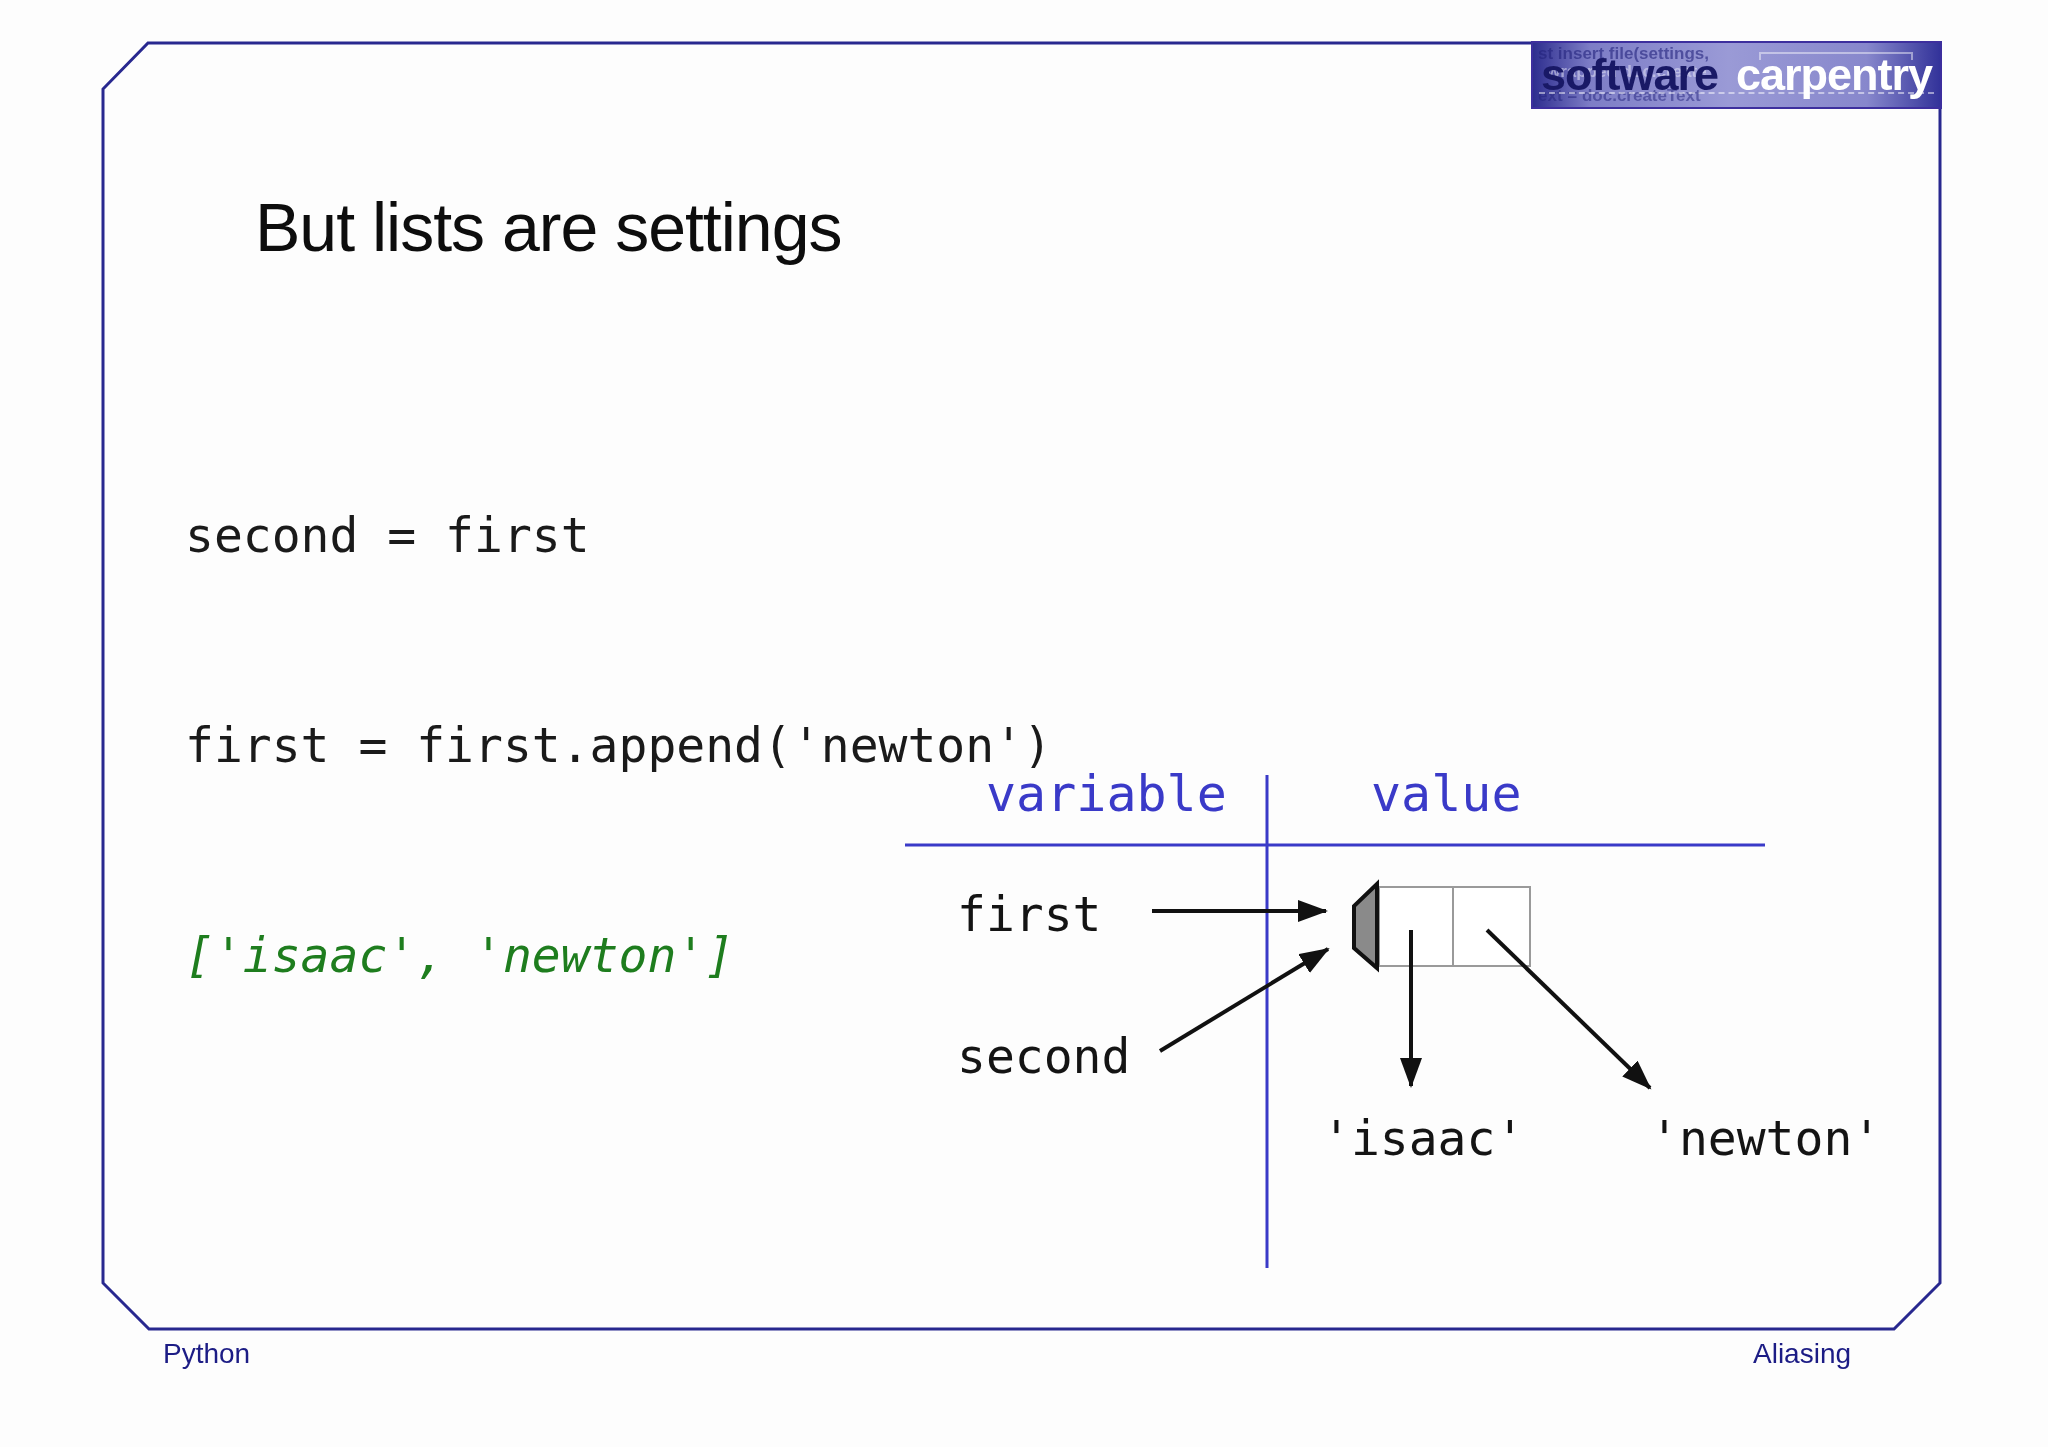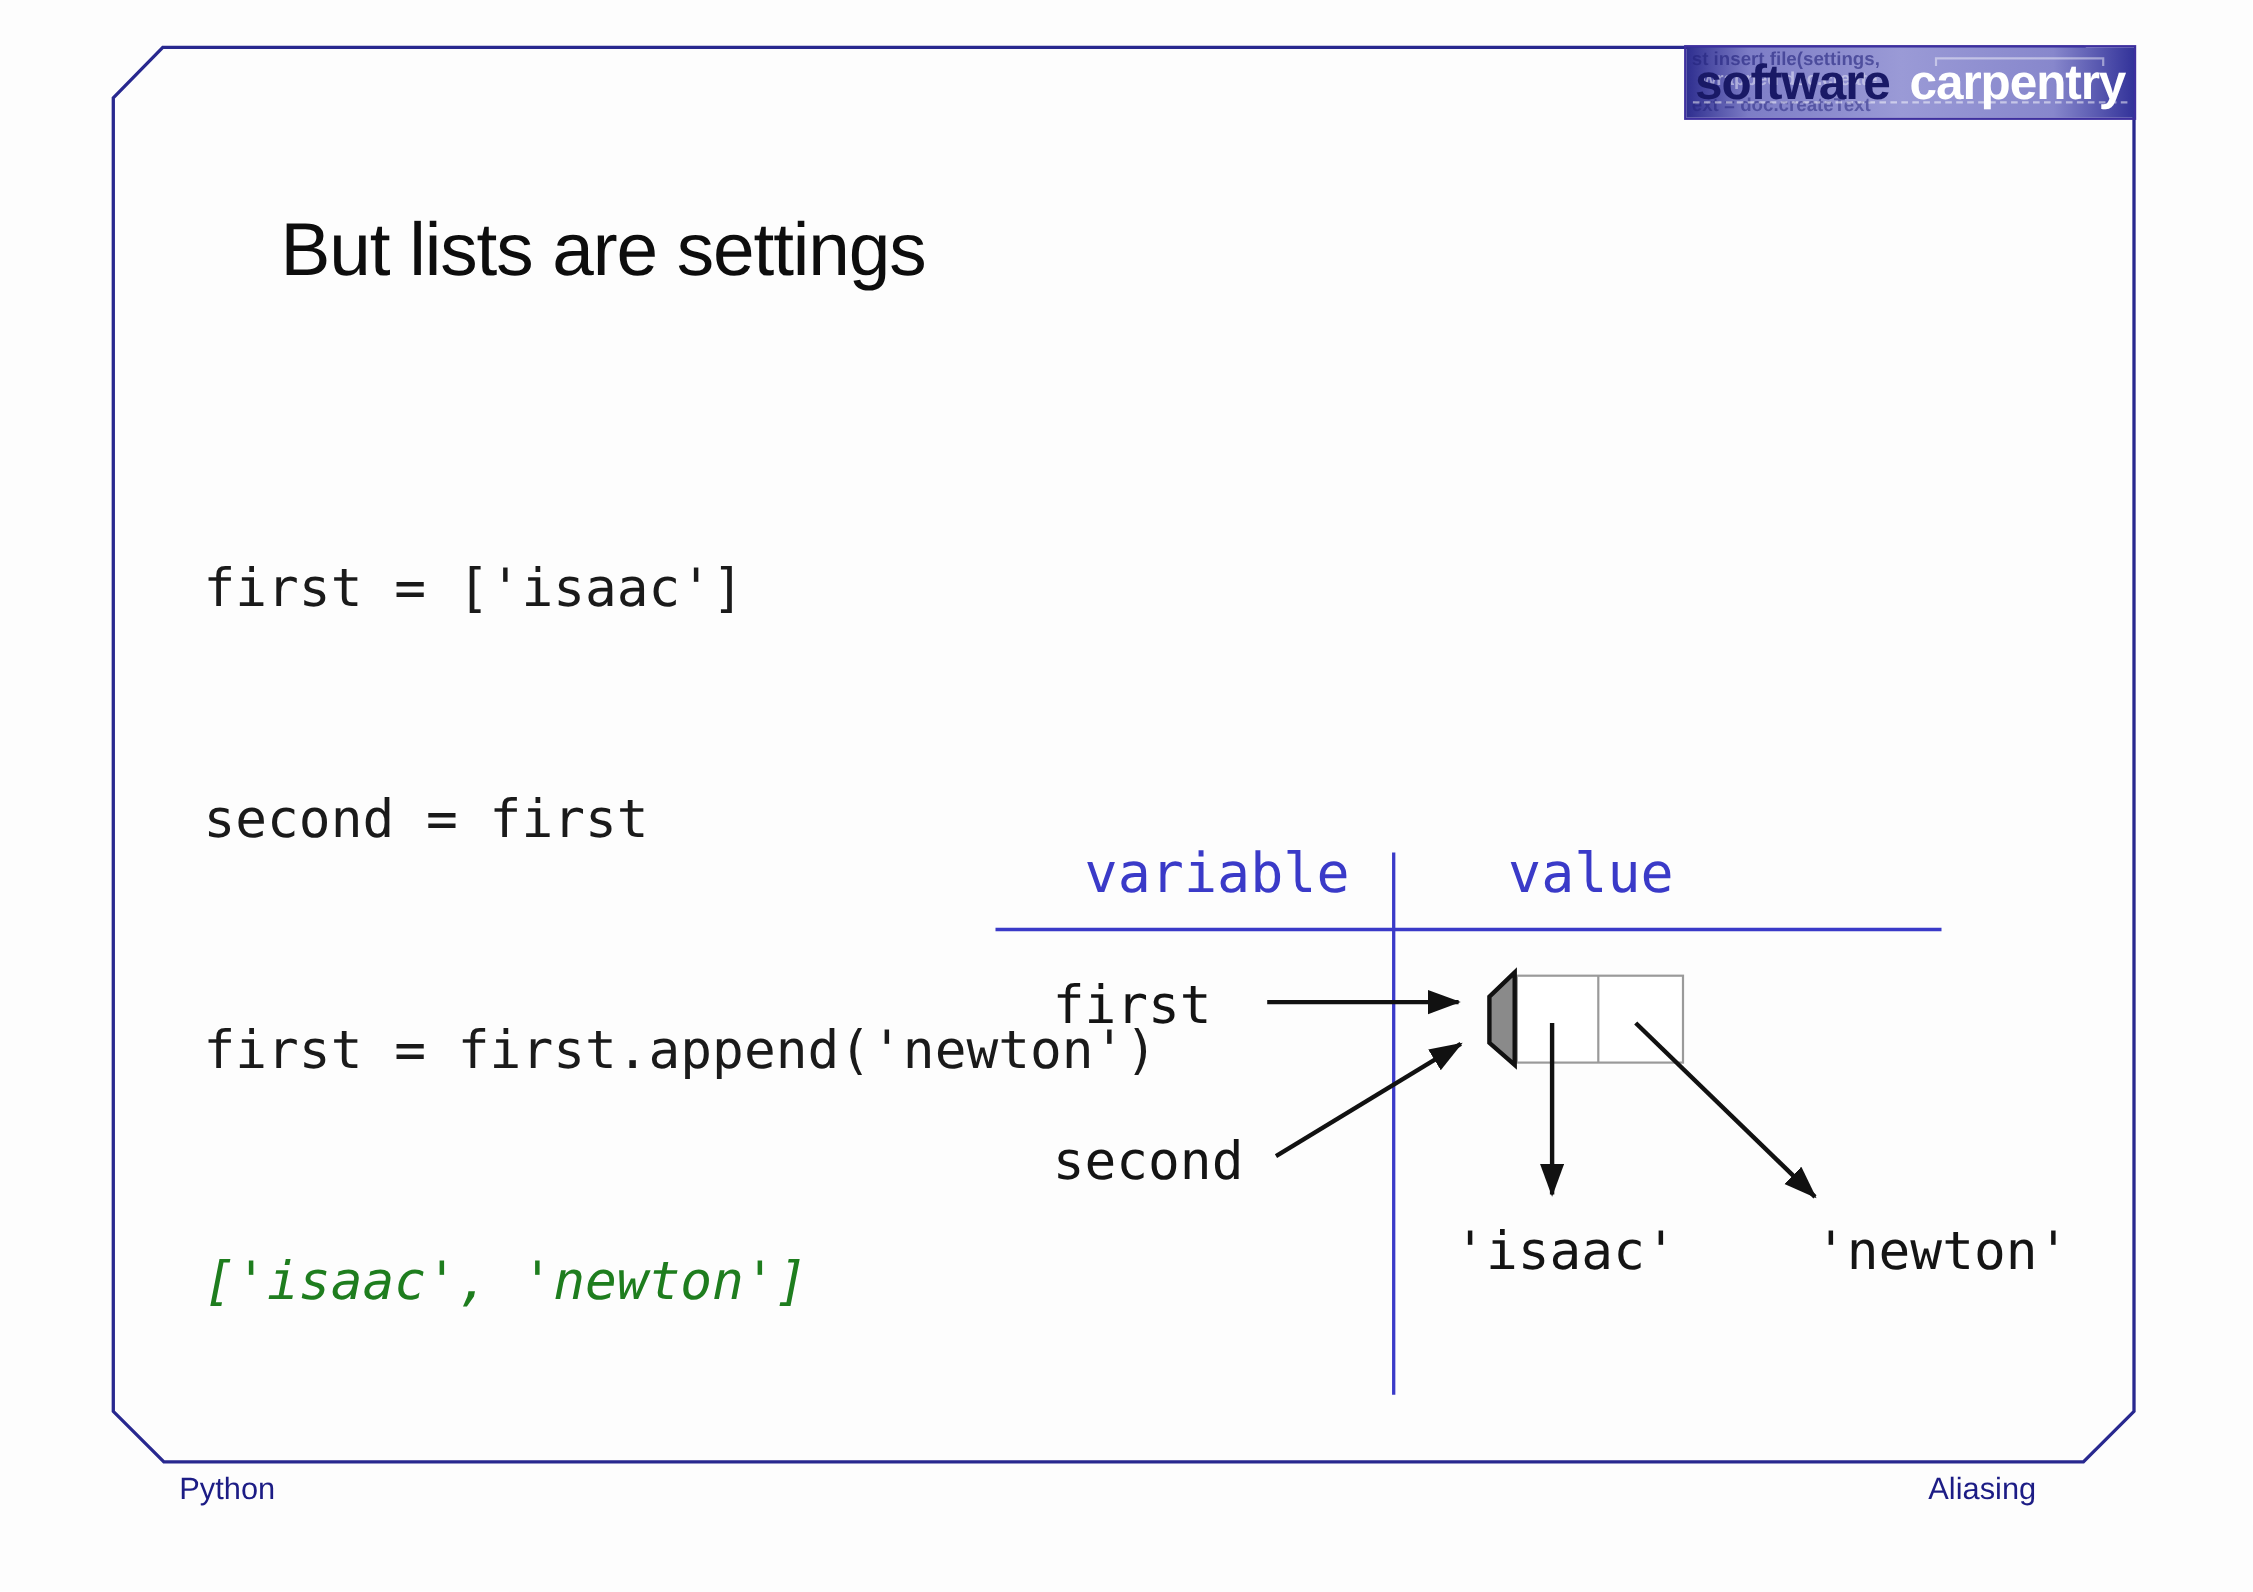--- a/index.html
+++ b/index.html
@@ -111,21 +111,20 @@
     <span class="dash"></span>
     <div class="words">
       <span class="w1">software</span>
       <span class="w2">carpentry</span>
     </div>
   </div>
 
   <h1 class="title">But lists are settings</h1>
 
   <div class="code">
-    <div class="code-line">first = ['isaac']</div>
     <div class="code-line">second = first</div>
     <div class="code-line">first = first.append('newton')</div>
     <div class="code-line output">['isaac', 'newton']</div>
     
     
   </div>
 
   <div class="dlabel dheader" style="left:958px;top:766px;">variable</div>
   <div class="dlabel dheader" style="left:1343px;top:766px;">value</div>
   <div class="dlabel" style="left:957px;top:886px;">first</div>

